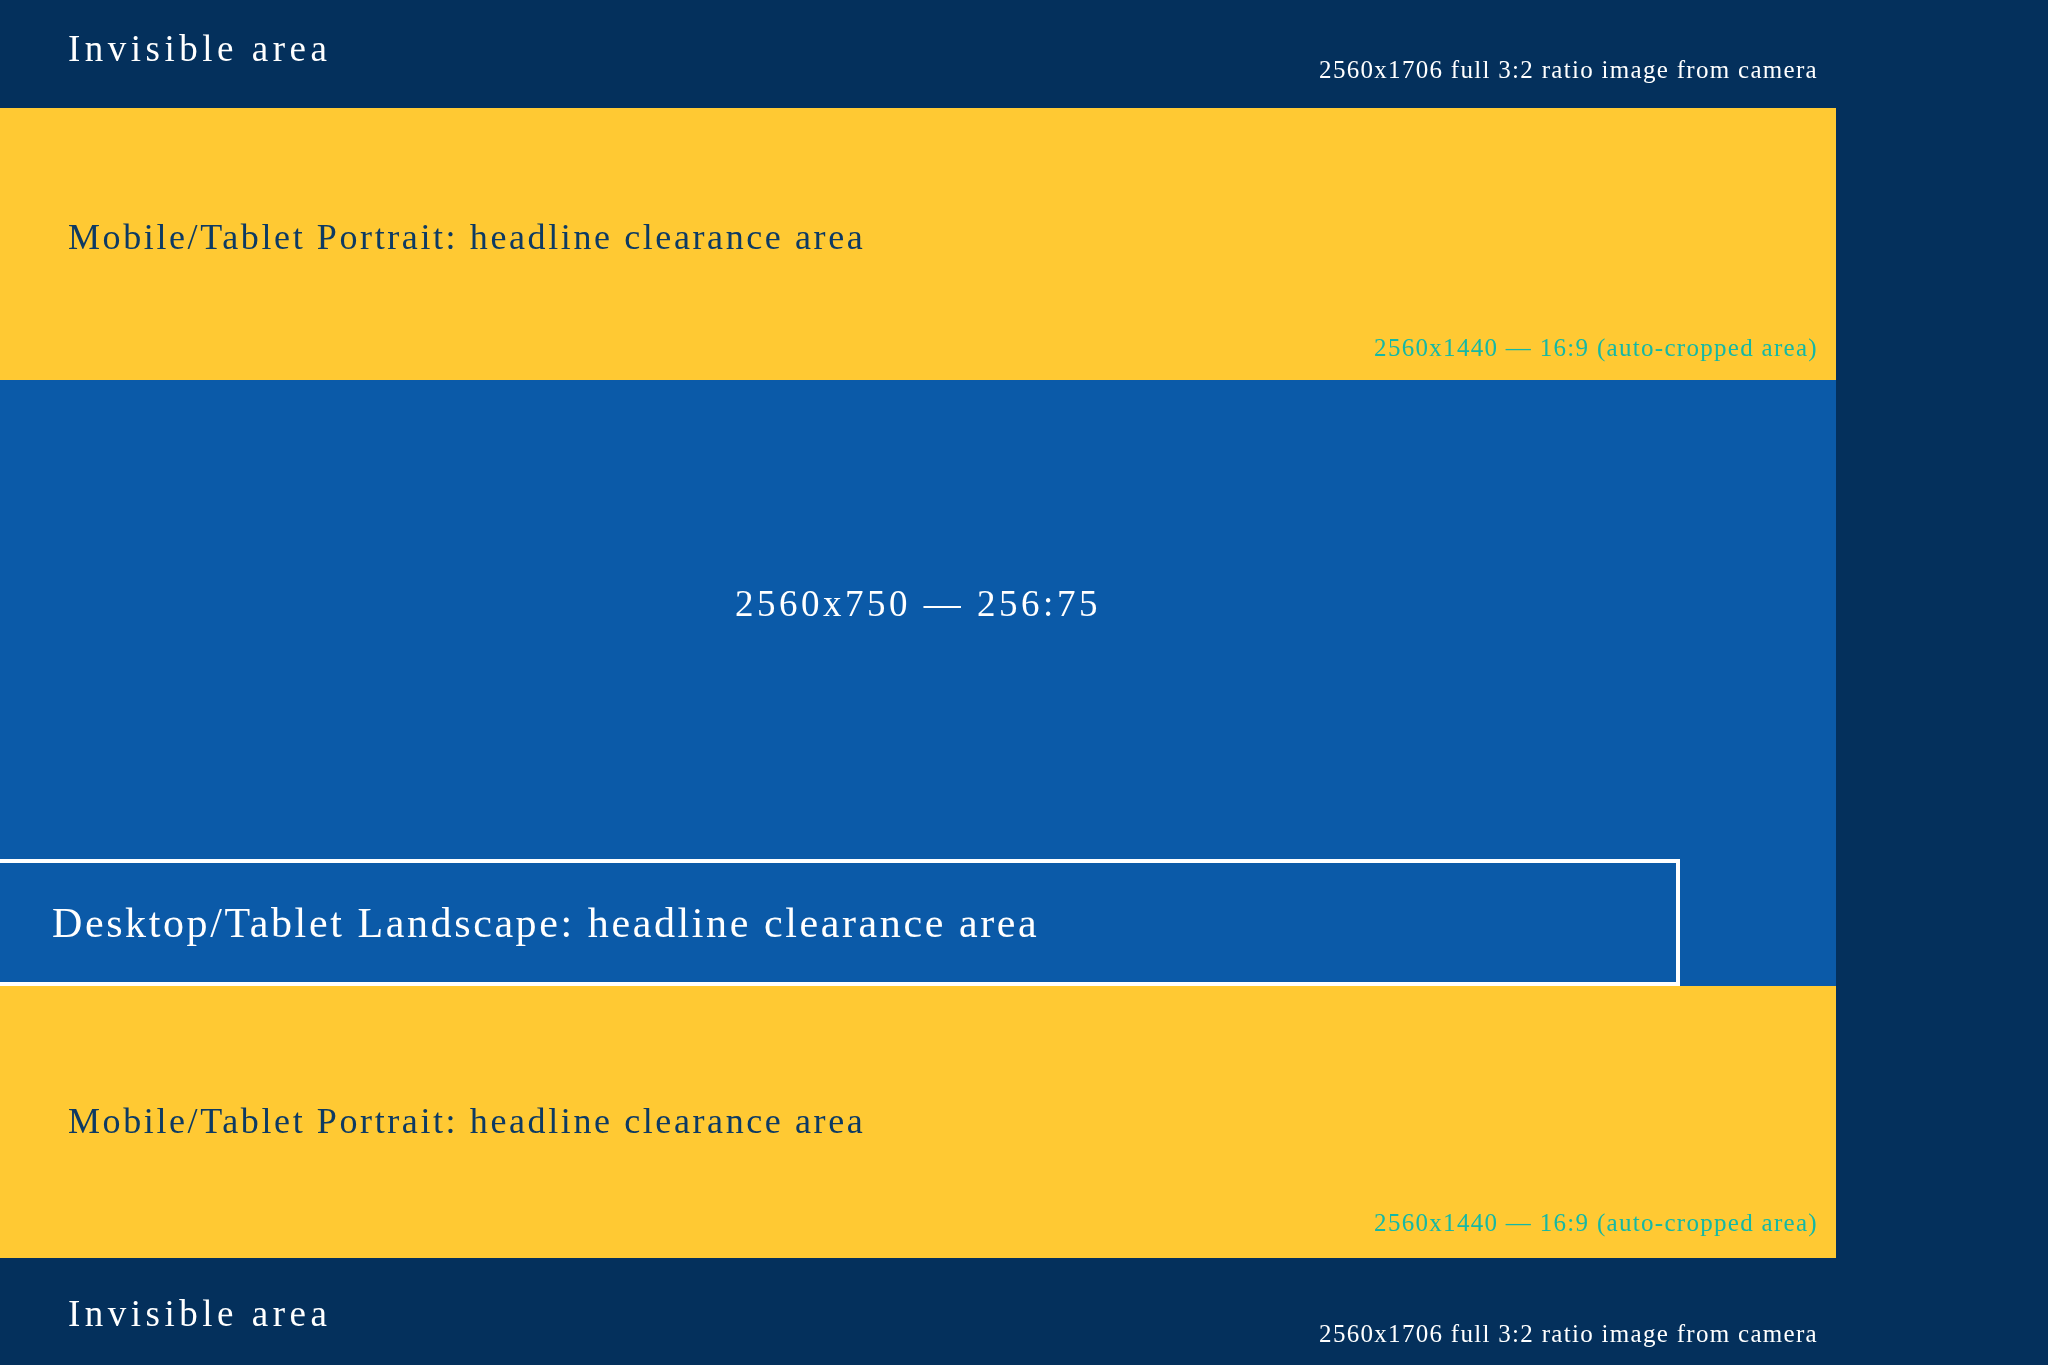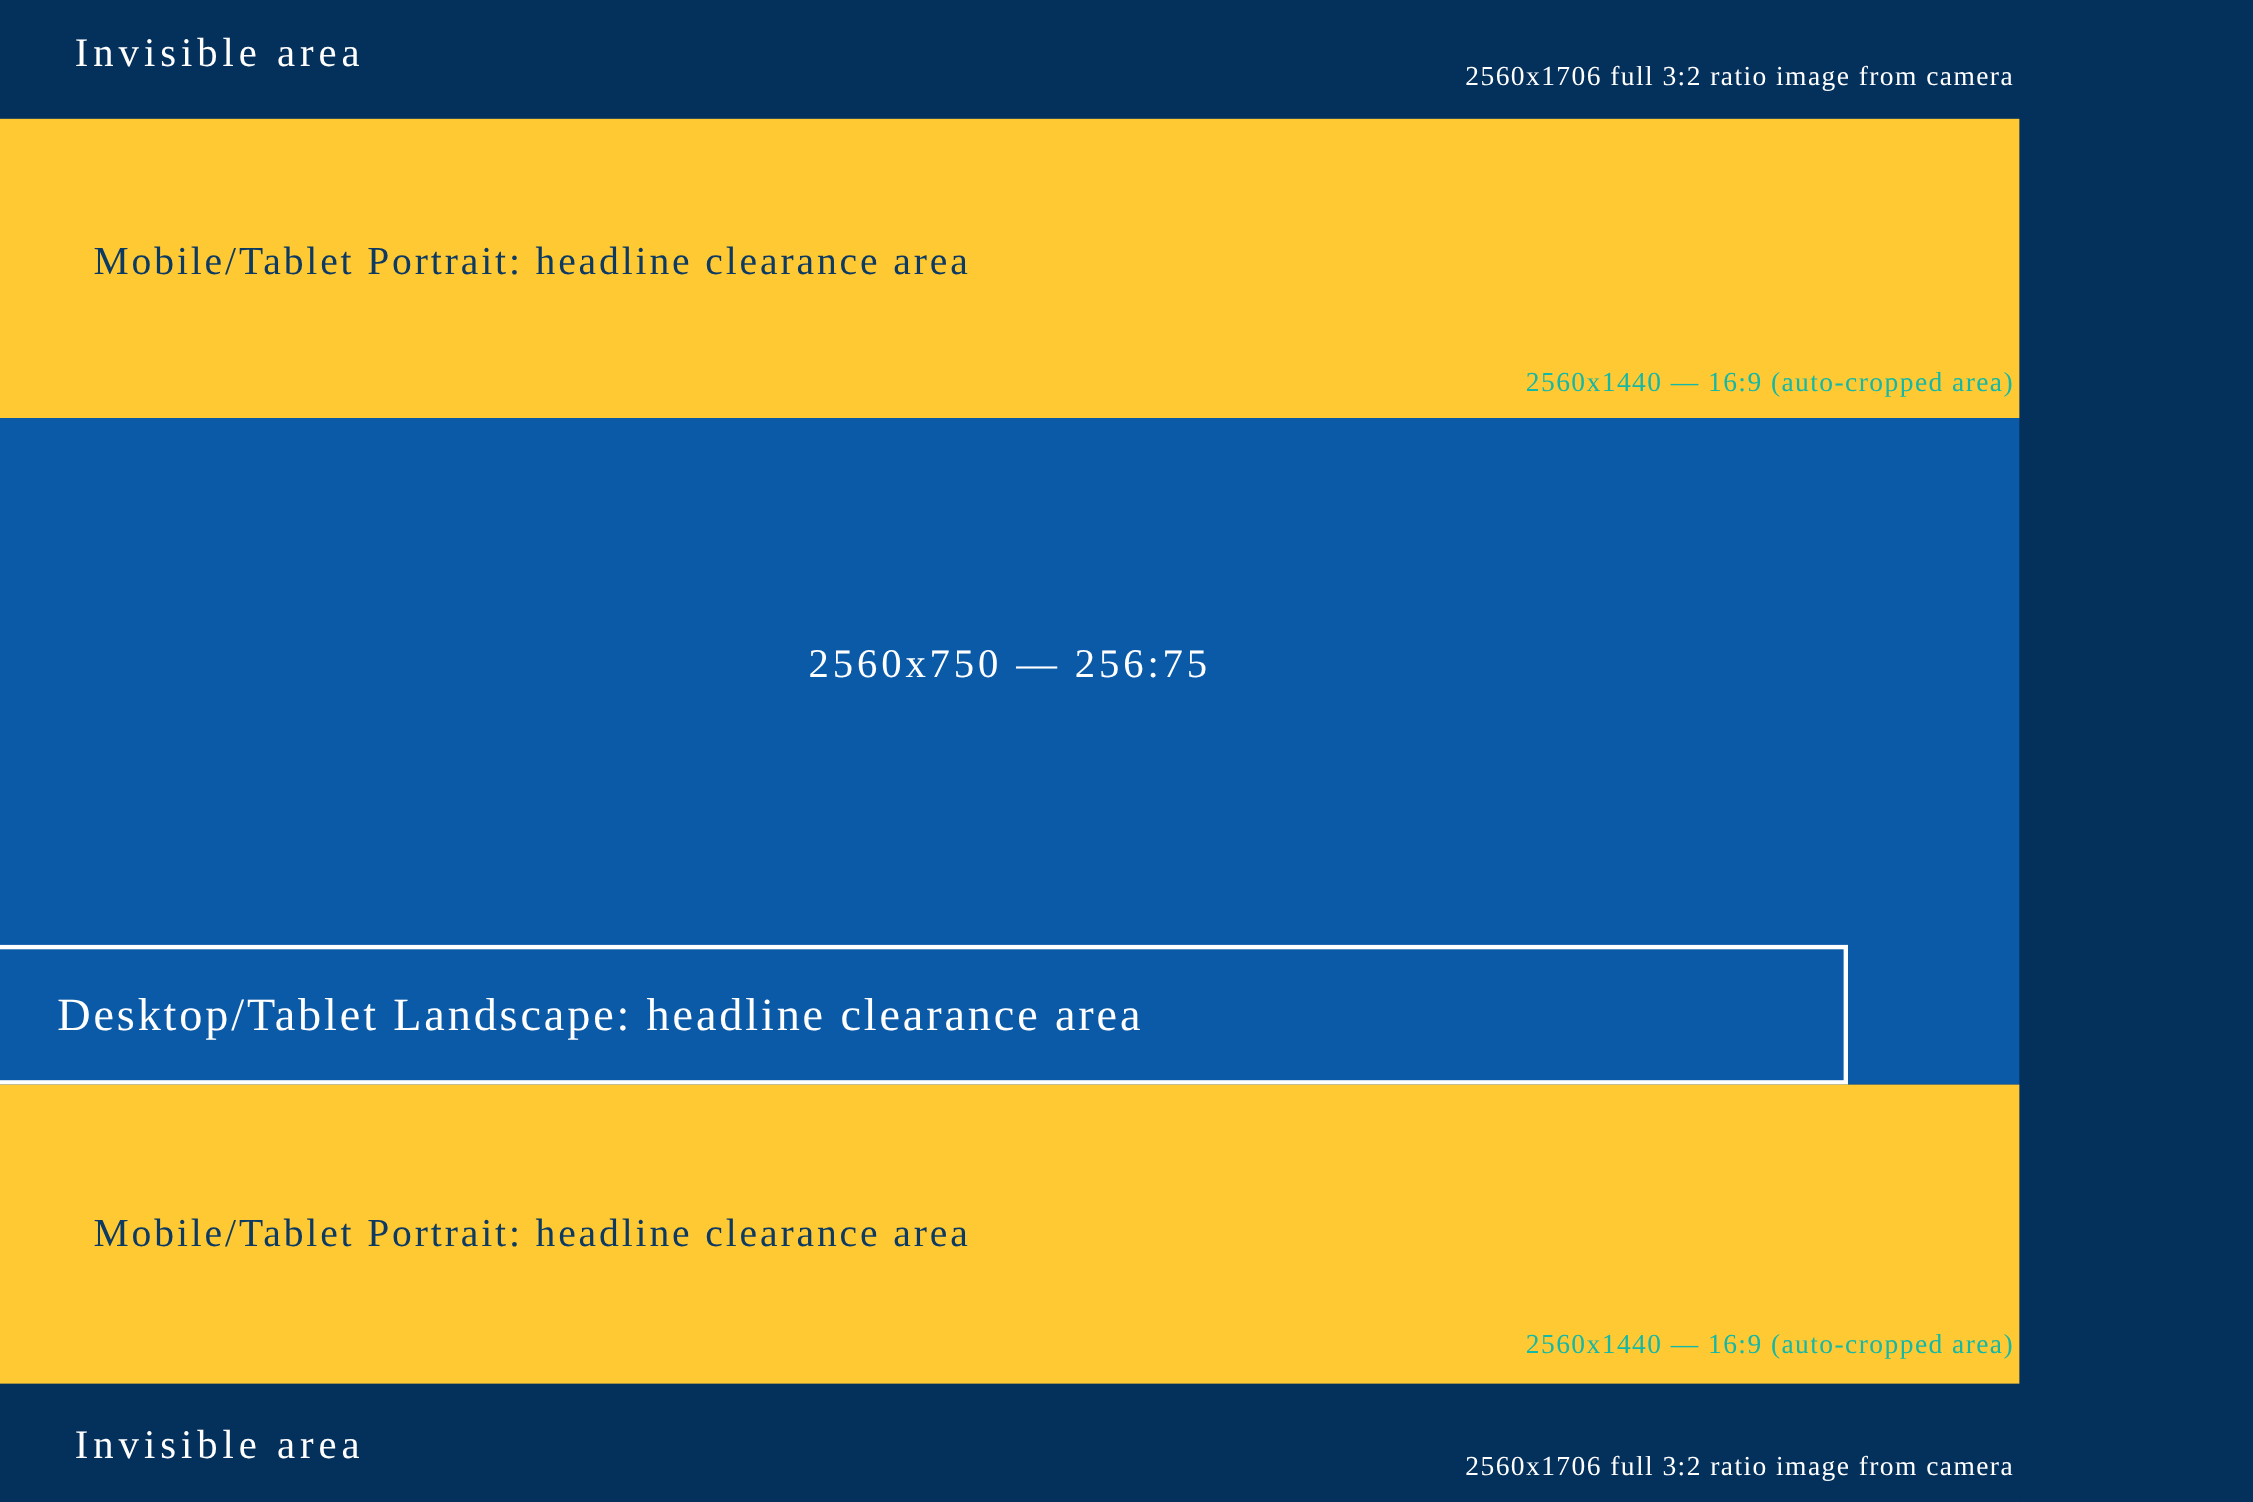--- a/index.html
+++ b/index.html
@@ -38,25 +38,25 @@
   #band-invisible-bottom { top: 1258px; height: 107px; }
 
   
   .label-major {
     position: absolute;
     left: 68px;
     letter-spacing: 4px;
     white-space: nowrap;
   }
   .label-major.on-dark  { color: #ffffff; }
-  .label-major.on-light { color: #0d3a63; margin-left: 17px; }
+  .label-major.on-light { color: #0d3a63; }
 
   .label-ratio {
     position: absolute;
-    right: 5px;
+    right: 18px;
     white-space: nowrap;
     letter-spacing: 1.3px;
     font-size: 25px;
   }
   .label-ratio.on-dark  { color: #ffffff; }
   .label-ratio.on-light { color: #14b8a6; }
 
   
   #invisible-top-title,
   #invisible-bottom-title {

